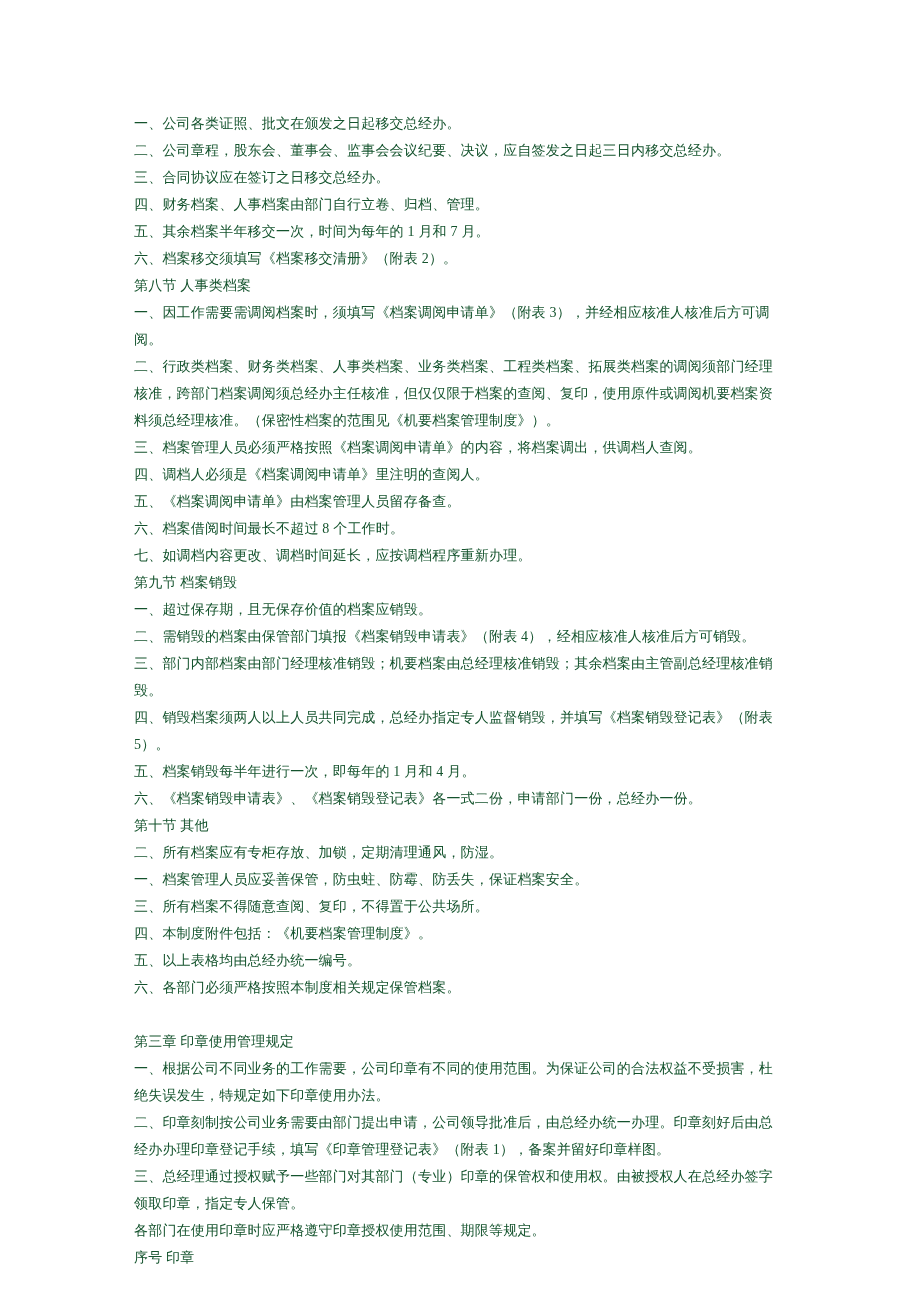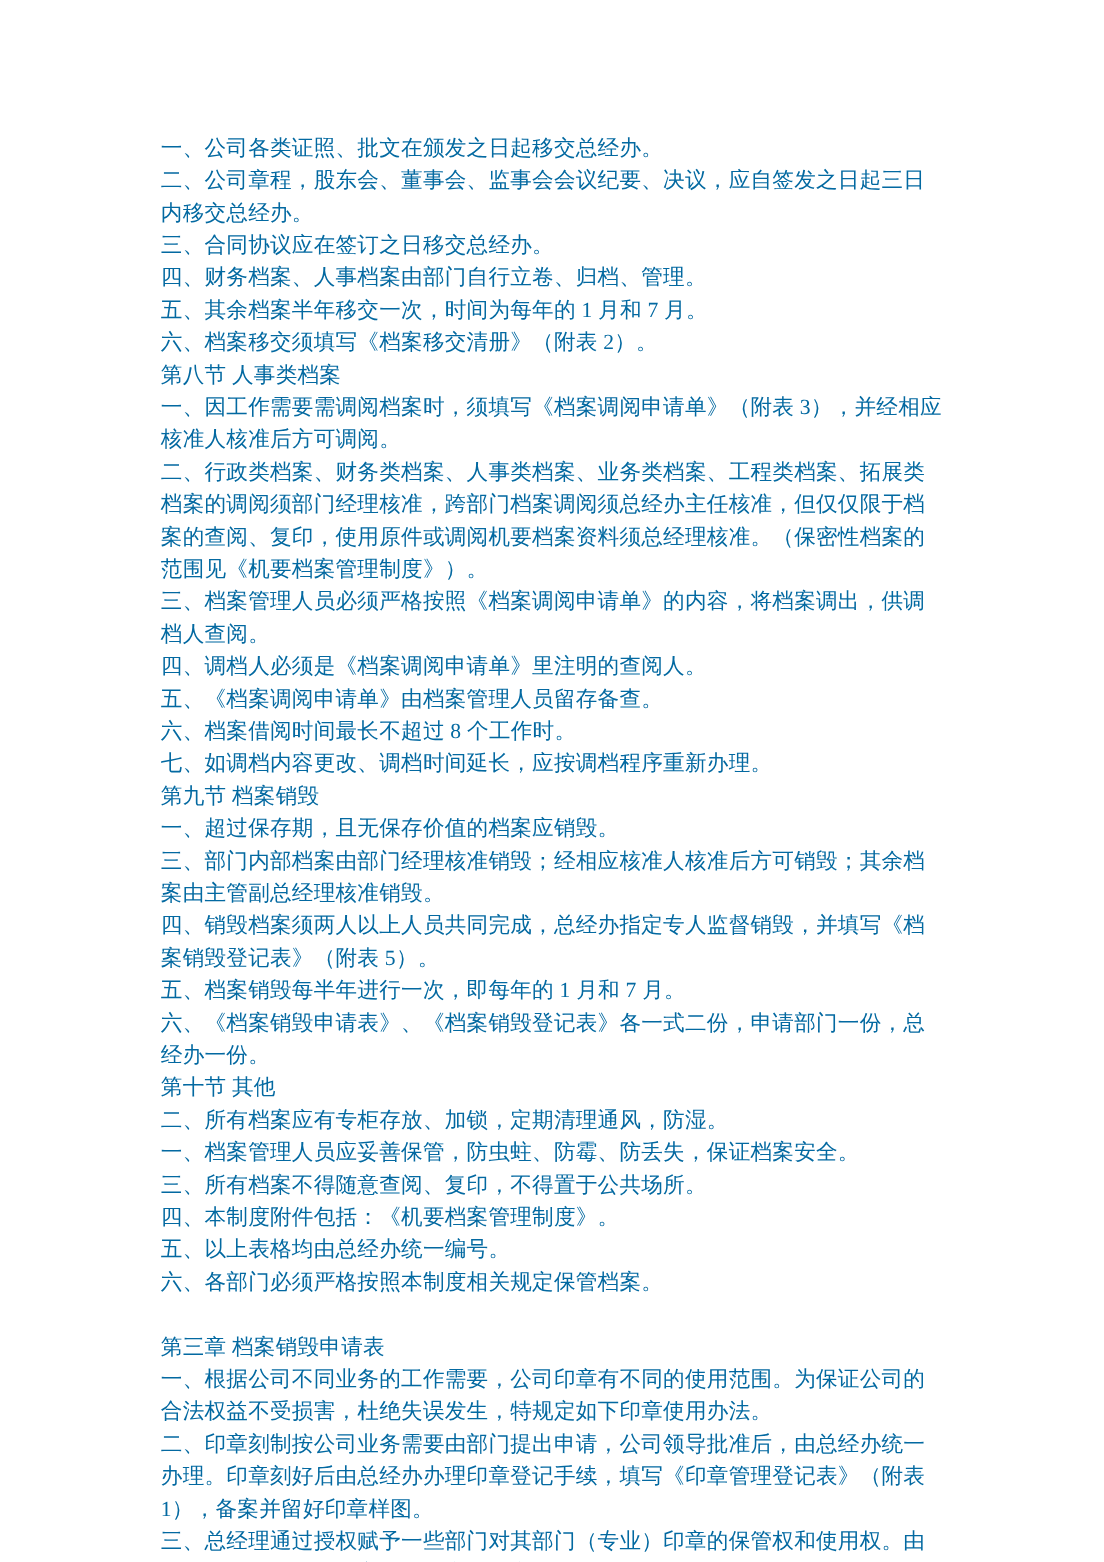--- a/index.html
+++ b/index.html
@@ -8,22 +8,22 @@
       background: #fff;
       font-family: "SimSun", "宋体", serif;
       width: 920px;
       box-sizing: border-box;
     }
     .page {
       padding: 110px 134px 60px 134px;
       box-sizing: border-box;
     }
     .line {
-      color: #0369a1;
-      font-size: 18px;
+      color: #14532d;
+      font-size: 14px;
       line-height: 27px;
       letter-spacing: 0.2px;
       white-space: normal;
     }
     .spacer {
       height: 27px;
     }
   </style>
 </head>
 <body>
@@ -39,32 +39,33 @@
       <div class="line">第八节 人事类档案</div>
       <div class="line">一、因工作需要需调阅档案时，须填写《档案调阅申请单》（附表 3），并经相应核准人核准后方可调阅。</div>
       <div class="line">二、行政类档案、财务类档案、人事类档案、业务类档案、工程类档案、拓展类档案的调阅须部门经理核准，跨部门档案调阅须总经办主任核准，但仅仅限于档案的查阅、复印，使用原件或调阅机要档案资料须总经理核准。（保密性档案的范围见《机要档案管理制度》）。</div>
       <div class="line">三、档案管理人员必须严格按照《档案调阅申请单》的内容，将档案调出，供调档人查阅。</div>
       <div class="line">四、调档人必须是《档案调阅申请单》里注明的查阅人。</div>
       <div class="line">五、《档案调阅申请单》由档案管理人员留存备查。</div>
       <div class="line">六、档案借阅时间最长不超过 8 个工作时。</div>
       <div class="line">七、如调档内容更改、调档时间延长，应按调档程序重新办理。</div>
       <div class="line">第九节 档案销毁</div>
       <div class="line">一、超过保存期，且无保存价值的档案应销毁。</div>
-      <div class="line">三、部门内部档案由部门经理核准销毁；经相应核准人核准后方可销毁；其余档案由主管副总经理核准销毁。</div>
+      <div class="line">二、需销毁的档案由保管部门填报《档案销毁申请表》（附表 4），经相应核准人核准后方可销毁。</div>
+      <div class="line">三、部门内部档案由部门经理核准销毁；机要档案由总经理核准销毁；其余档案由主管副总经理核准销毁。</div>
       <div class="line">四、销毁档案须两人以上人员共同完成，总经办指定专人监督销毁，并填写《档案销毁登记表》（附表 5）。</div>
-      <div class="line">五、档案销毁每半年进行一次，即每年的 1 月和 7 月。</div>
+      <div class="line">五、档案销毁每半年进行一次，即每年的 1 月和 4 月。</div>
       <div class="line">六、《档案销毁申请表》、《档案销毁登记表》各一式二份，申请部门一份，总经办一份。</div>
       <div class="line">第十节 其他</div>
       <div class="line">二、所有档案应有专柜存放、加锁，定期清理通风，防湿。</div>
       <div class="line">一、档案管理人员应妥善保管，防虫蛀、防霉、防丢失，保证档案安全。</div>
       <div class="line">三、所有档案不得随意查阅、复印，不得置于公共场所。</div>
       <div class="line">四、本制度附件包括：《机要档案管理制度》。</div>
       <div class="line">五、以上表格均由总经办统一编号。</div>
       <div class="line">六、各部门必须严格按照本制度相关规定保管档案。</div>
       <div class="spacer"></div>
-      <div class="line">第三章 档案销毁申请表</div>
+      <div class="line">第三章 印章使用管理规定</div>
       <div class="line">一、根据公司不同业务的工作需要，公司印章有不同的使用范围。为保证公司的合法权益不受损害，杜绝失误发生，特规定如下印章使用办法。</div>
       <div class="line">二、印章刻制按公司业务需要由部门提出申请，公司领导批准后，由总经办统一办理。印章刻好后由总经办办理印章登记手续，填写《印章管理登记表》（附表 1），备案并留好印章样图。</div>
       <div class="line">三、总经理通过授权赋予一些部门对其部门（专业）印章的保管权和使用权。由被授权人在总经办签字领取印章，指定专人保管。</div>
       <div class="line">各部门在使用印章时应严格遵守印章授权使用范围、期限等规定。</div>
       <div class="line">序号 印章</div>
     </div>
 </div>
 
 </body></html>

